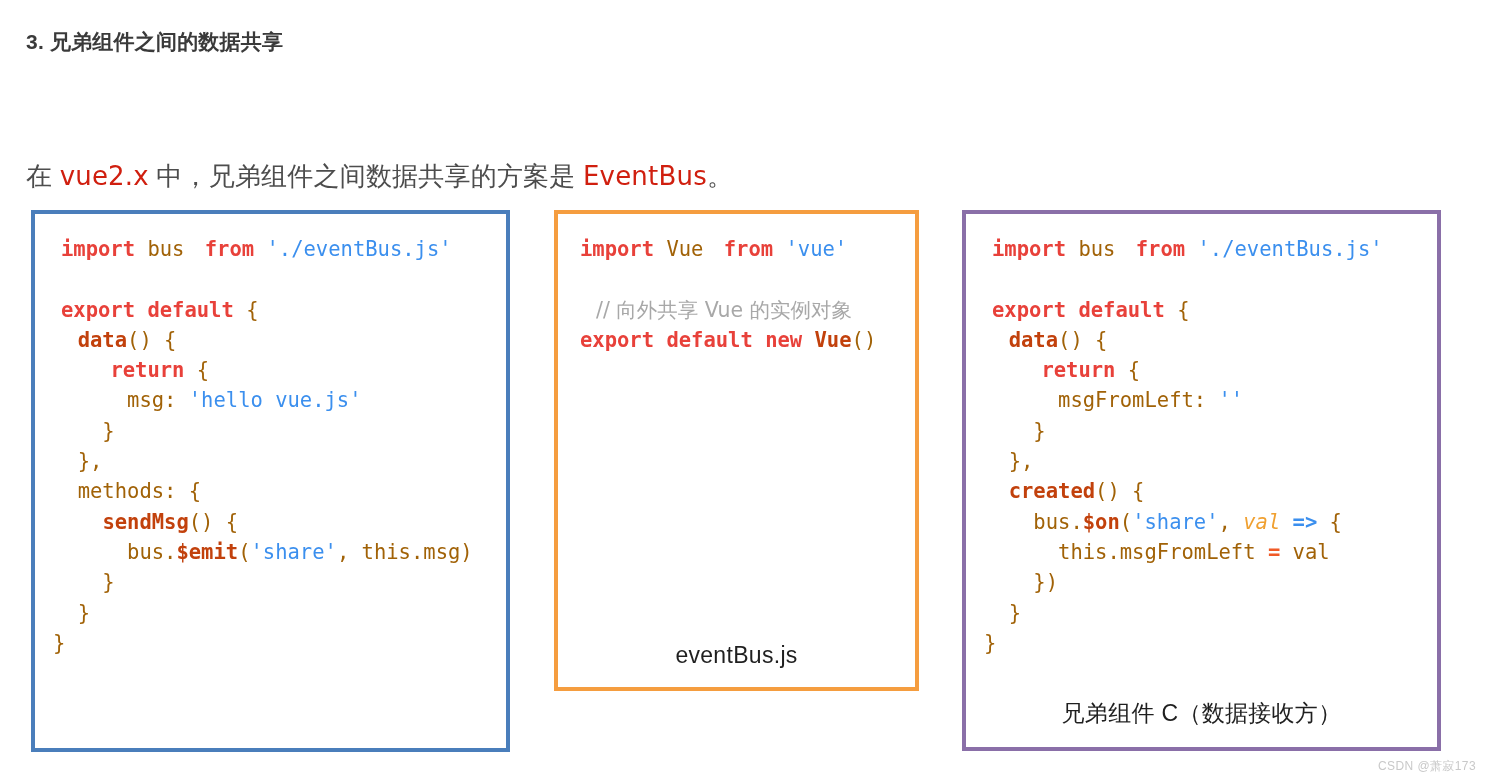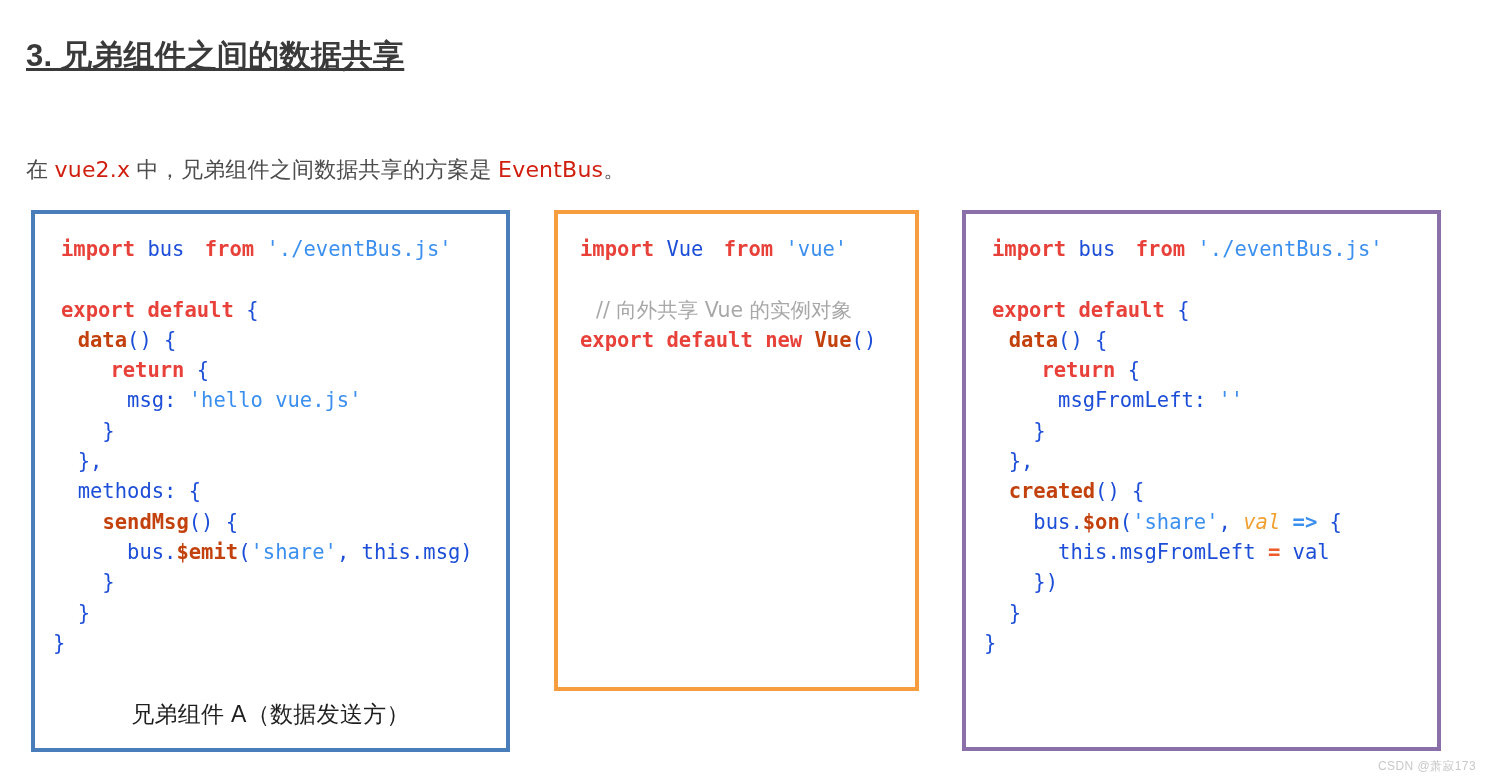--- a/index.html
+++ b/index.html
@@ -14,34 +14,33 @@
     overflow: hidden;
     font-family: "Liberation Sans", "DejaVu Sans", sans-serif;
     -webkit-font-smoothing: antialiased;
   }
 
   
   #page-heading {
     position: absolute;
     left: 26px;
     top: 14px;
-    font-size: 31px;
+    font-size: 21px;
     font-weight: bold;
     color: #3a3a3a;
     letter-spacing: 0.2px;
     white-space: nowrap;
-    text-decoration: underline;
   }
 
   
   #intro-paragraph {
     position: absolute;
     left: 26px;
     top: 133px;
-    font-size: 22px;
+    font-size: 26px;
     color: #4d4d4d;
     white-space: nowrap;
     letter-spacing: 0.2px;
   }
   #intro-paragraph .kw {
     color: #d01f0f;
     font-family: "DejaVu Sans", sans-serif;
   }
 
   
@@ -90,21 +89,21 @@
   }
   #card-b .code-body { padding-left: 14px; }
   #card-c .code-body { padding-left: 18px; }
 
   .code-line { min-height: 30.3px; }
 
   
   .t-kw      { color: #e8413a; font-weight: bold; margin-left: 8px; }
   .t-str     { color: #3b8fee; }
   .t-fn      { color: #c2410c; font-weight: bold; }
-  .t-plain   { color: #1d4ed8; }
+  .t-plain   { color: #a16207; }
   .t-param   { color: #f0a030; font-style: italic; }
   .t-arrow   { color: #3b8fee; font-weight: bold; }
   .t-op      { color: #f05a28; font-weight: bold; }
 
   .comment-cjk {
     font-family: "DejaVu Sans", sans-serif;
     color: #a8a8a8;
     margin-left: 24px;
   }
 
@@ -134,24 +133,25 @@
 </style>
 </head>
 <body>
 
 <h1 id="page-heading">3. 兄弟组件之间的数据共享</h1>
 
 <p id="intro-paragraph"><span>在 </span><span class="kw">vue2.x</span><span> 中，兄弟组件之间数据共享的方案是 </span><span class="kw">EventBus</span><span>。</span></p>
 
 <section class="code-card" id="card-a" style="border-color: rgb(74, 126, 187);">
   <div class="code-body"><div class="code-line"><span class="t-kw">import</span><span class="t-plain"> bus </span><span class="t-kw">from</span><span class="t-plain"> </span><span class="t-str">'./eventBus.js'</span></div><div class="code-line">&nbsp;</div><div class="code-line"><span class="t-kw">export default</span><span class="t-plain"> {</span></div><div class="code-line"><span class="t-plain">  </span><span class="t-fn">data</span><span class="t-plain">() {</span></div><div class="code-line"><span class="t-plain">    </span><span class="t-kw">return</span><span class="t-plain"> {</span></div><div class="code-line"><span class="t-plain">      msg: </span><span class="t-str">'hello vue.js'</span></div><div class="code-line"><span class="t-plain">    }</span></div><div class="code-line"><span class="t-plain">  },</span></div><div class="code-line"><span class="t-plain">  methods: {</span></div><div class="code-line"><span class="t-plain">    </span><span class="t-fn">sendMsg</span><span class="t-plain">() {</span></div><div class="code-line"><span class="t-plain">      bus.</span><span class="t-fn">$emit</span><span class="t-plain">(</span><span class="t-str">'share'</span><span class="t-plain">, this.msg)</span></div><div class="code-line"><span class="t-plain">    }</span></div><div class="code-line"><span class="t-plain">  }</span></div><div class="code-line"><span class="t-plain">}</span></div></div>
-  <div class="card-caption">兄弟组件 A（数据发送方）</div>
 </section>
 
 <section class="code-card" id="card-b" style="border-color: rgb(245, 157, 63);">
   <div class="code-body"><div class="code-line"><span class="t-kw">import</span><span class="t-plain"> Vue </span><span class="t-kw">from</span><span class="t-plain"> </span><span class="t-str">'vue'</span></div><div class="code-line">&nbsp;</div><div class="code-line"><span class="comment-cjk">// 向外共享 Vue 的实例对象</span></div><div class="code-line"><span class="t-kw">export default new</span><span class="t-plain"> </span><span class="t-fn">Vue</span><span class="t-plain">()</span></div></div>
+  <div class="card-caption">eventBus.js</div>
 </section>
 
 <section class="code-card" id="card-c" style="border-color: rgb(138, 111, 168);">
   <div class="code-body"><div class="code-line"><span class="t-kw">import</span><span class="t-plain"> bus </span><span class="t-kw">from</span><span class="t-plain"> </span><span class="t-str">'./eventBus.js'</span></div><div class="code-line">&nbsp;</div><div class="code-line"><span class="t-kw">export default</span><span class="t-plain"> {</span></div><div class="code-line"><span class="t-plain">  </span><span class="t-fn">data</span><span class="t-plain">() {</span></div><div class="code-line"><span class="t-plain">    </span><span class="t-kw">return</span><span class="t-plain"> {</span></div><div class="code-line"><span class="t-plain">      msgFromLeft: </span><span class="t-str">''</span></div><div class="code-line"><span class="t-plain">    }</span></div><div class="code-line"><span class="t-plain">  },</span></div><div class="code-line"><span class="t-plain">  </span><span class="t-fn">created</span><span class="t-plain">() {</span></div><div class="code-line"><span class="t-plain">    bus.</span><span class="t-fn">$on</span><span class="t-plain">(</span><span class="t-str">'share'</span><span class="t-plain">, </span><span class="t-param">val</span><span class="t-plain"> </span><span class="t-arrow">=&gt;</span><span class="t-plain"> {</span></div><div class="code-line"><span class="t-plain">      this.msgFromLeft </span><span class="t-op">=</span><span class="t-plain"> val</span></div><div class="code-line"><span class="t-plain">    })</span></div><div class="code-line"><span class="t-plain">  }</span></div><div class="code-line"><span class="t-plain">}</span></div></div>
+  <div class="card-caption">兄弟组件 C（数据接收方）</div>
 </section>
 
 <div id="watermark">CSDN @萧寂173</div>
 
 </body></html>

